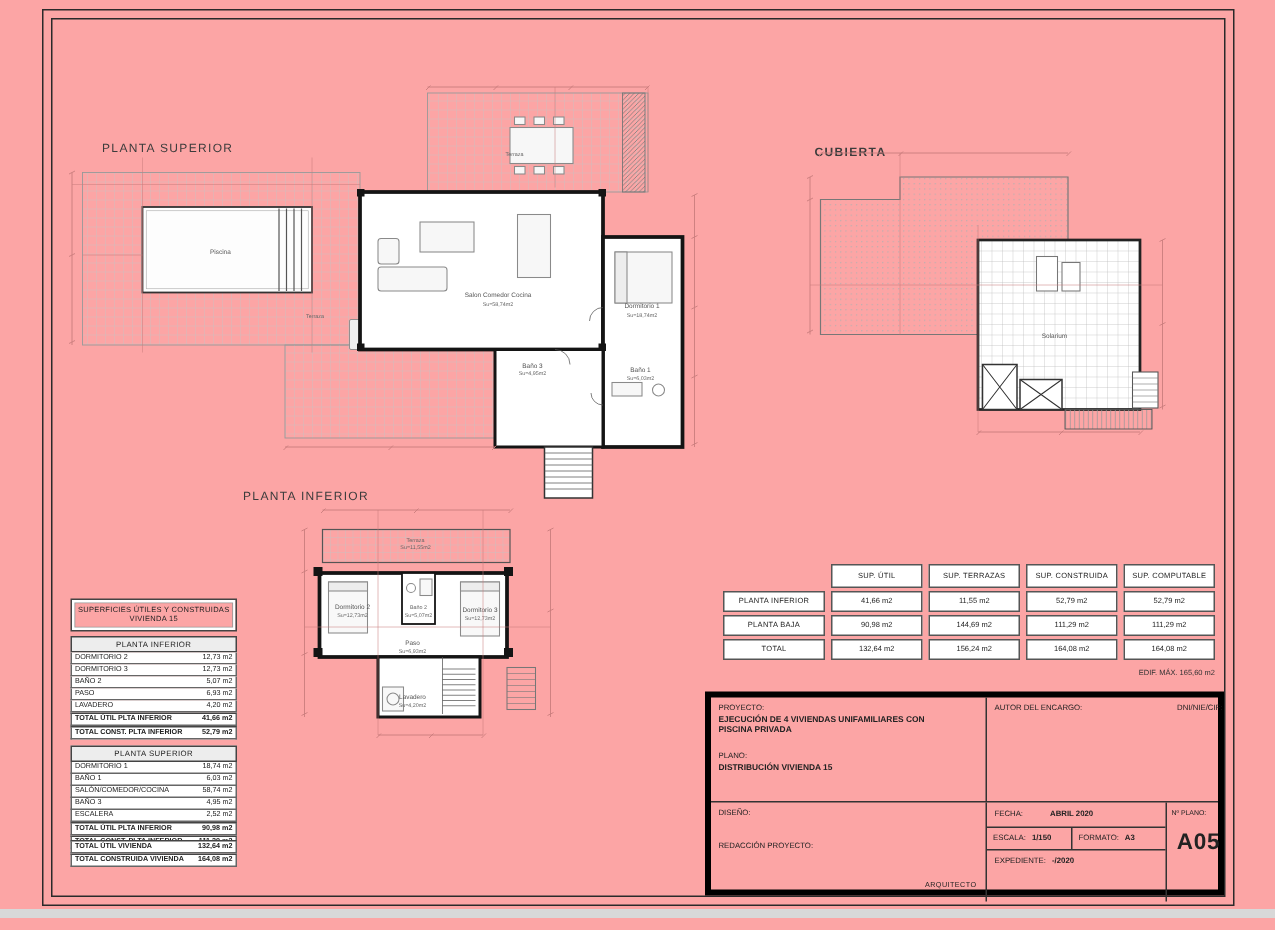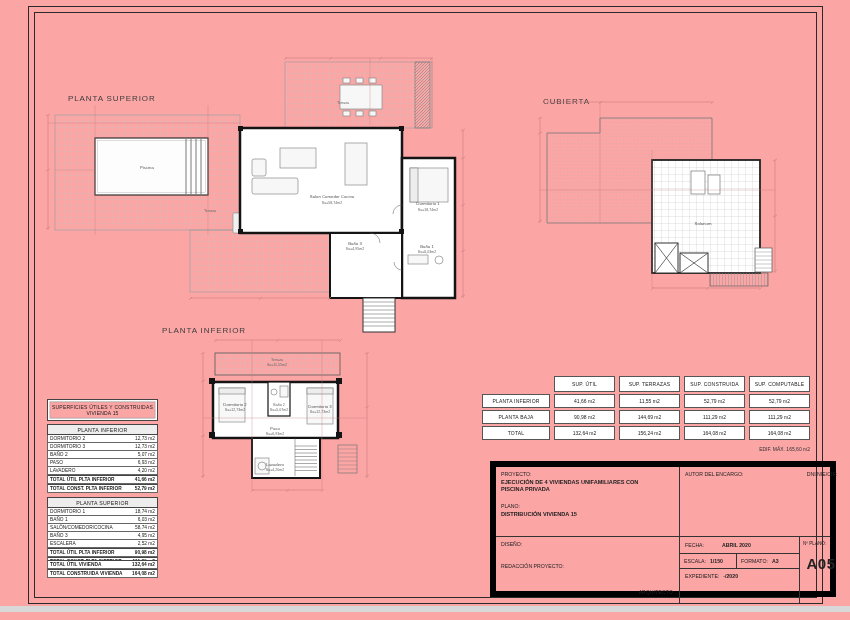--- a/index.html
+++ b/index.html
@@ -24,21 +24,21 @@
   .srow.total { font-weight:bold; border-top:0.9px solid #444; }
 
   
   .summary { position:absolute; left:478px; top:374px; width:336px; border-collapse:separate; border-spacing:4px 2px; table-layout:fixed; }
   .summary td, .summary th { border:0.7px solid #555; font-size:5px; font-weight:normal; text-align:center; padding:3px 0; background:#fff; }
   .summary th { padding:4px 0; letter-spacing:0.2px; }
   .summary .rowlab { letter-spacing:0.2px; }
   .summary-foot { position:absolute; left:478px; top:446px; width:332px; text-align:right; font-size:5px; color:#333; }
 
   
-  .tb { position:absolute; left:470px; top:461px; width:346px; height:136px; border:6px solid #000000; box-sizing:border-box; font-size:5.2px;margin-left:20px; }
+  .tb { position:absolute; left:470px; top:461px; width:346px; height:136px; border:4px solid #000000; box-sizing:border-box; font-size:5.2px; }
   .tb * { box-sizing:border-box; }
   .tb-top { position:absolute; left:0; top:0; width:100%; height:70px; border-bottom:1px solid #333; }
   .tb-proj { position:absolute; left:0; top:0; width:184px; height:100%; border-right:1px solid #333; padding:4px 5px; }
   .tb-proj .val { font-weight:bold; font-size:5.6px; width:160px; line-height:6.5px; margin-top:2px; }
   .tb-proj .plano-lab { margin-top:11px; }
   .tb-autor { position:absolute; left:184px; top:0; width:162px; height:100%; padding:4px 5px; display:flex; justify-content:space-between; align-items:flex-start; }
   .tb-bottom { position:absolute; left:0; top:70px; width:100%; height:66px; }
   .tb-left { position:absolute; left:0; top:0; width:184px; height:100%; border-right:1px solid #333; padding:4px 5px; }
   .tb-left .redac { margin-top:16px; }
   .tb-left .arq { position:absolute; right:6px; bottom:8px; font-size:4.8px; letter-spacing:0.3px; }
@@ -63,21 +63,21 @@
 </style>
 </head>
 <body>
 
 <div class="sheet">
   <div class="border-outer"></div>
   <div class="border-inner"></div>
   <div class="page-shadow"></div>
 
   <div class="plan-heading" style="left:68px; top:94px;">PLANTA SUPERIOR</div>
-  <div class="plan-heading" style="left:543px; top:97px;">CUBIERTA</div>
+  <div class="plan-heading" style="left:543px; top:97px;font-weight:bold;">CUBIERTA</div>
   <div class="plan-heading" style="left:162px; top:326px;">PLANTA INFERIOR</div>
 
   <svg class="plan-svg" style="left:40px; top:55px;" width="430" height="280" viewBox="0 0 430 280">
     <defs>
       <pattern id="tileS" width="6" height="6" patternUnits="userSpaceOnUse">
         <path d="M6 0H0V6" fill="none" stroke="#c4c4c4" stroke-width="0.5"></path>
       </pattern>
       <pattern id="hatchS" width="3" height="3" patternUnits="userSpaceOnUse">
         <path d="M0 3L3 0" stroke="#777" stroke-width="0.5"></path>
       </pattern>

